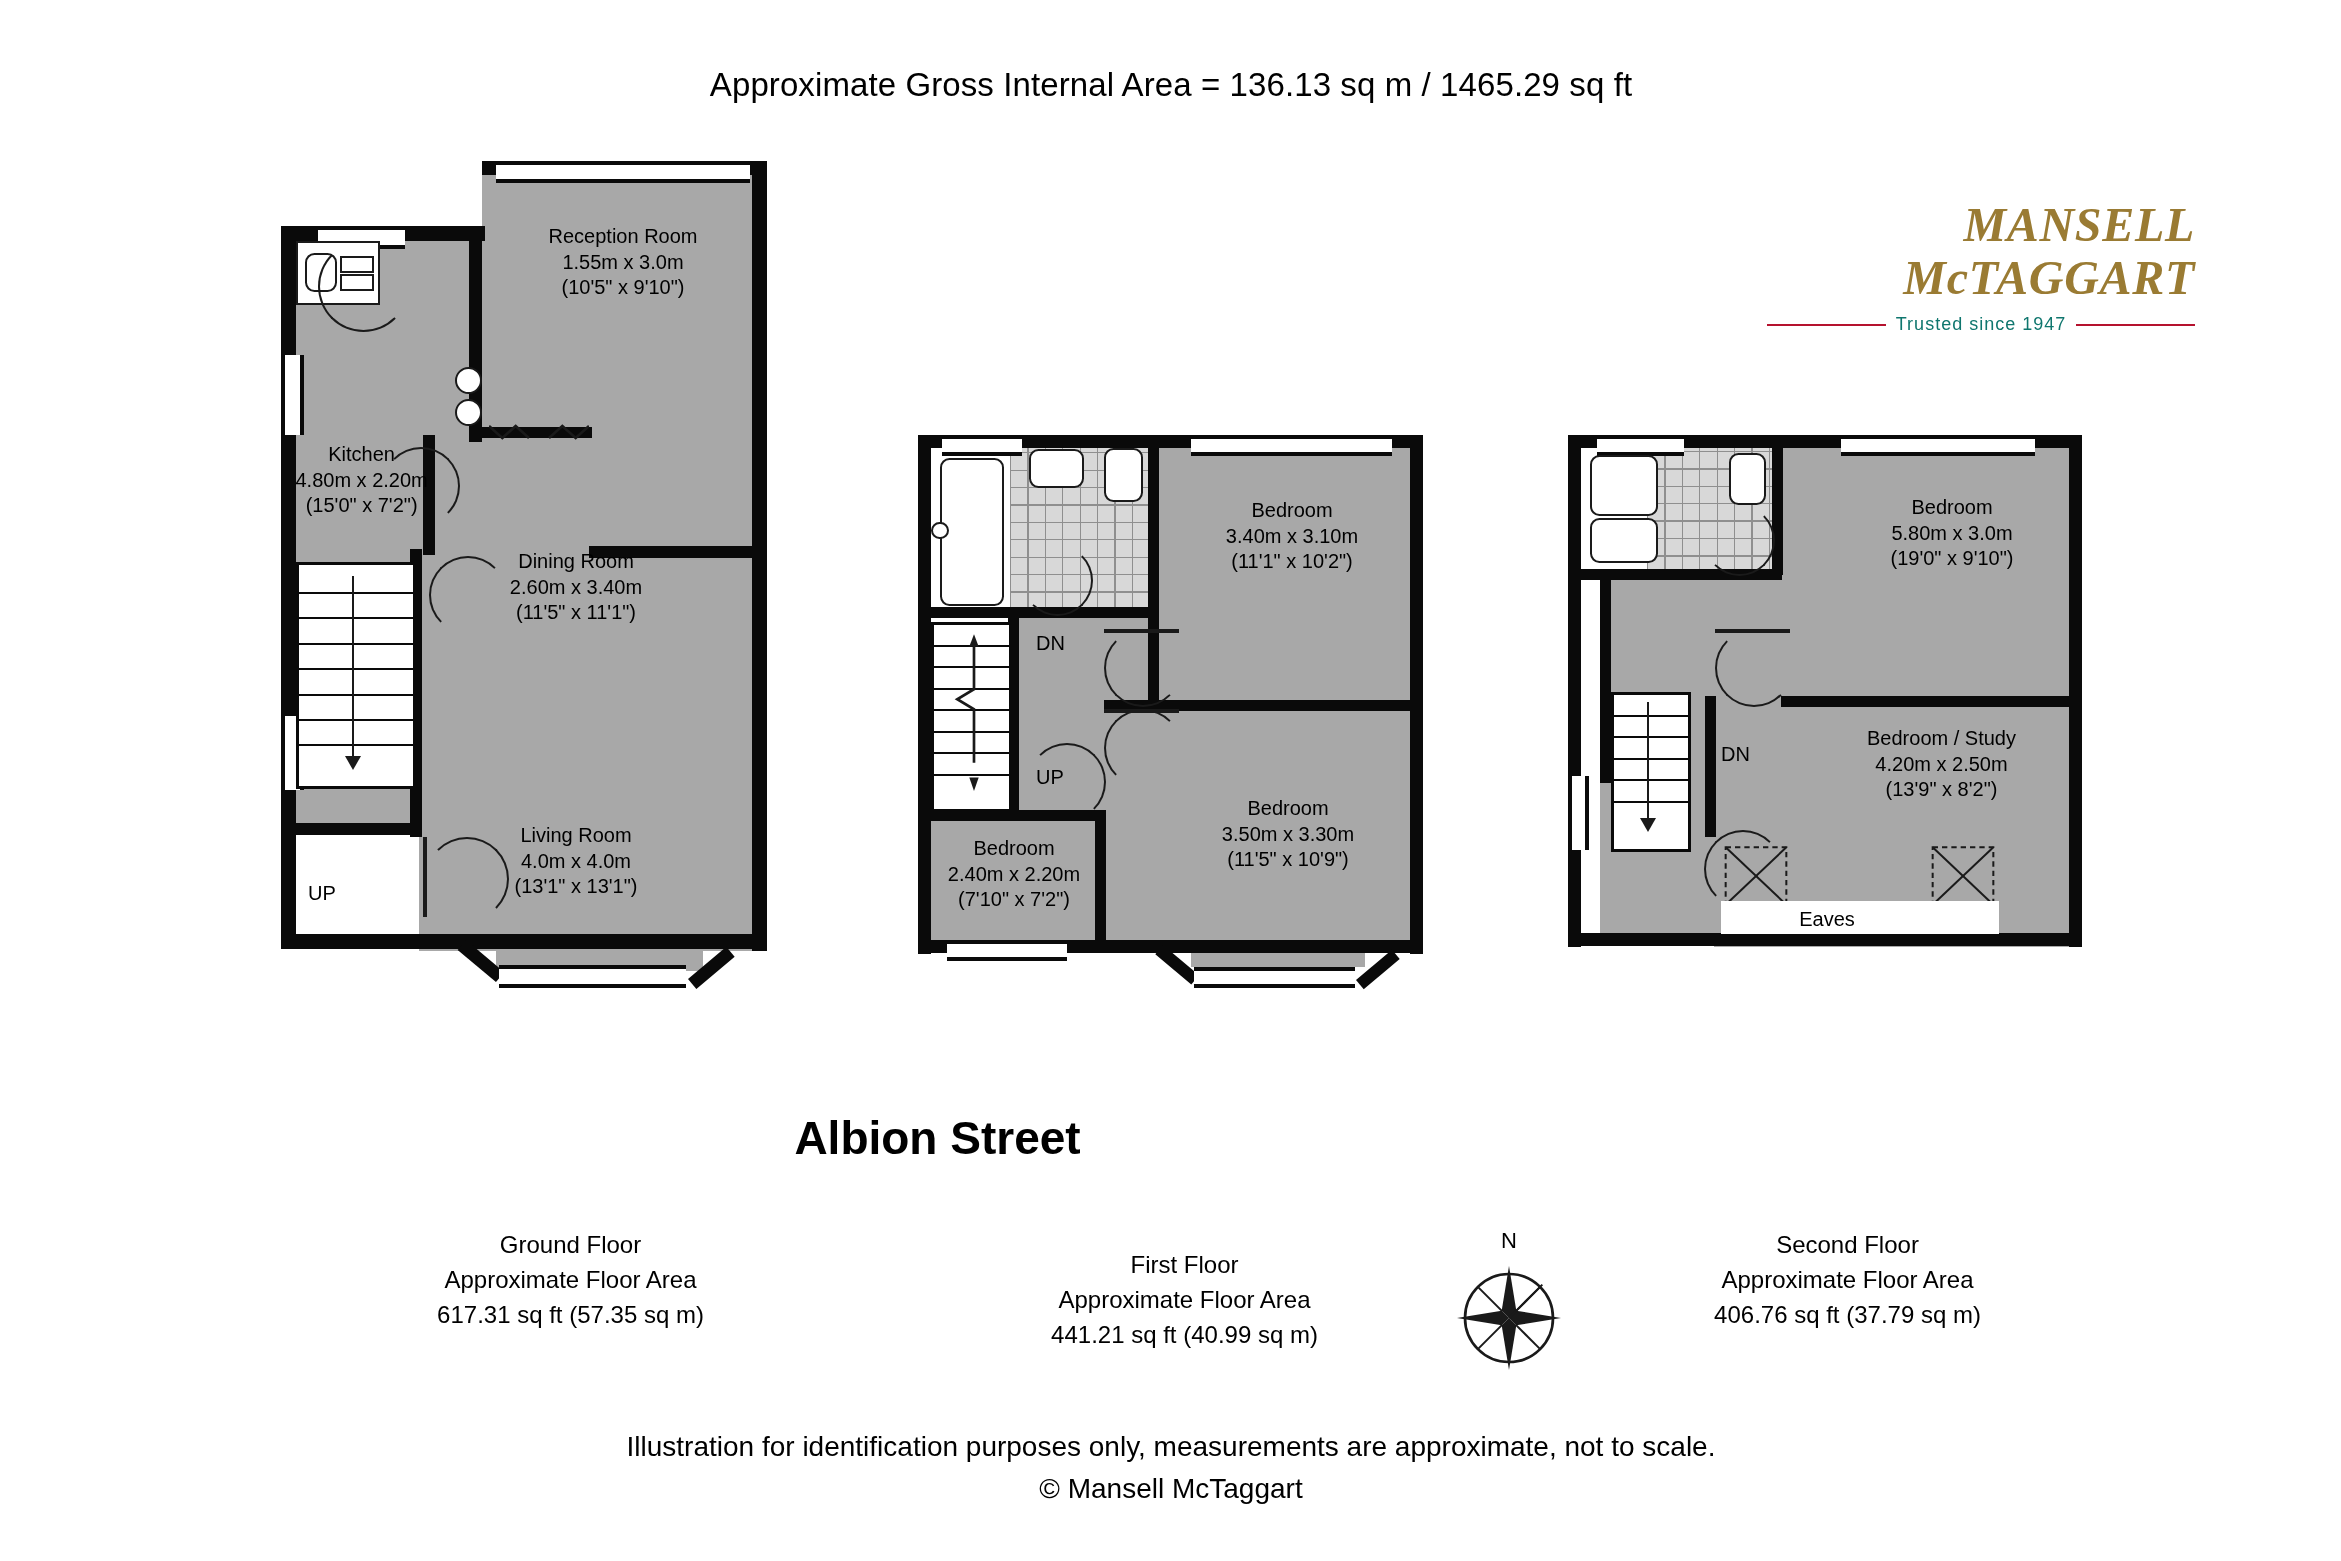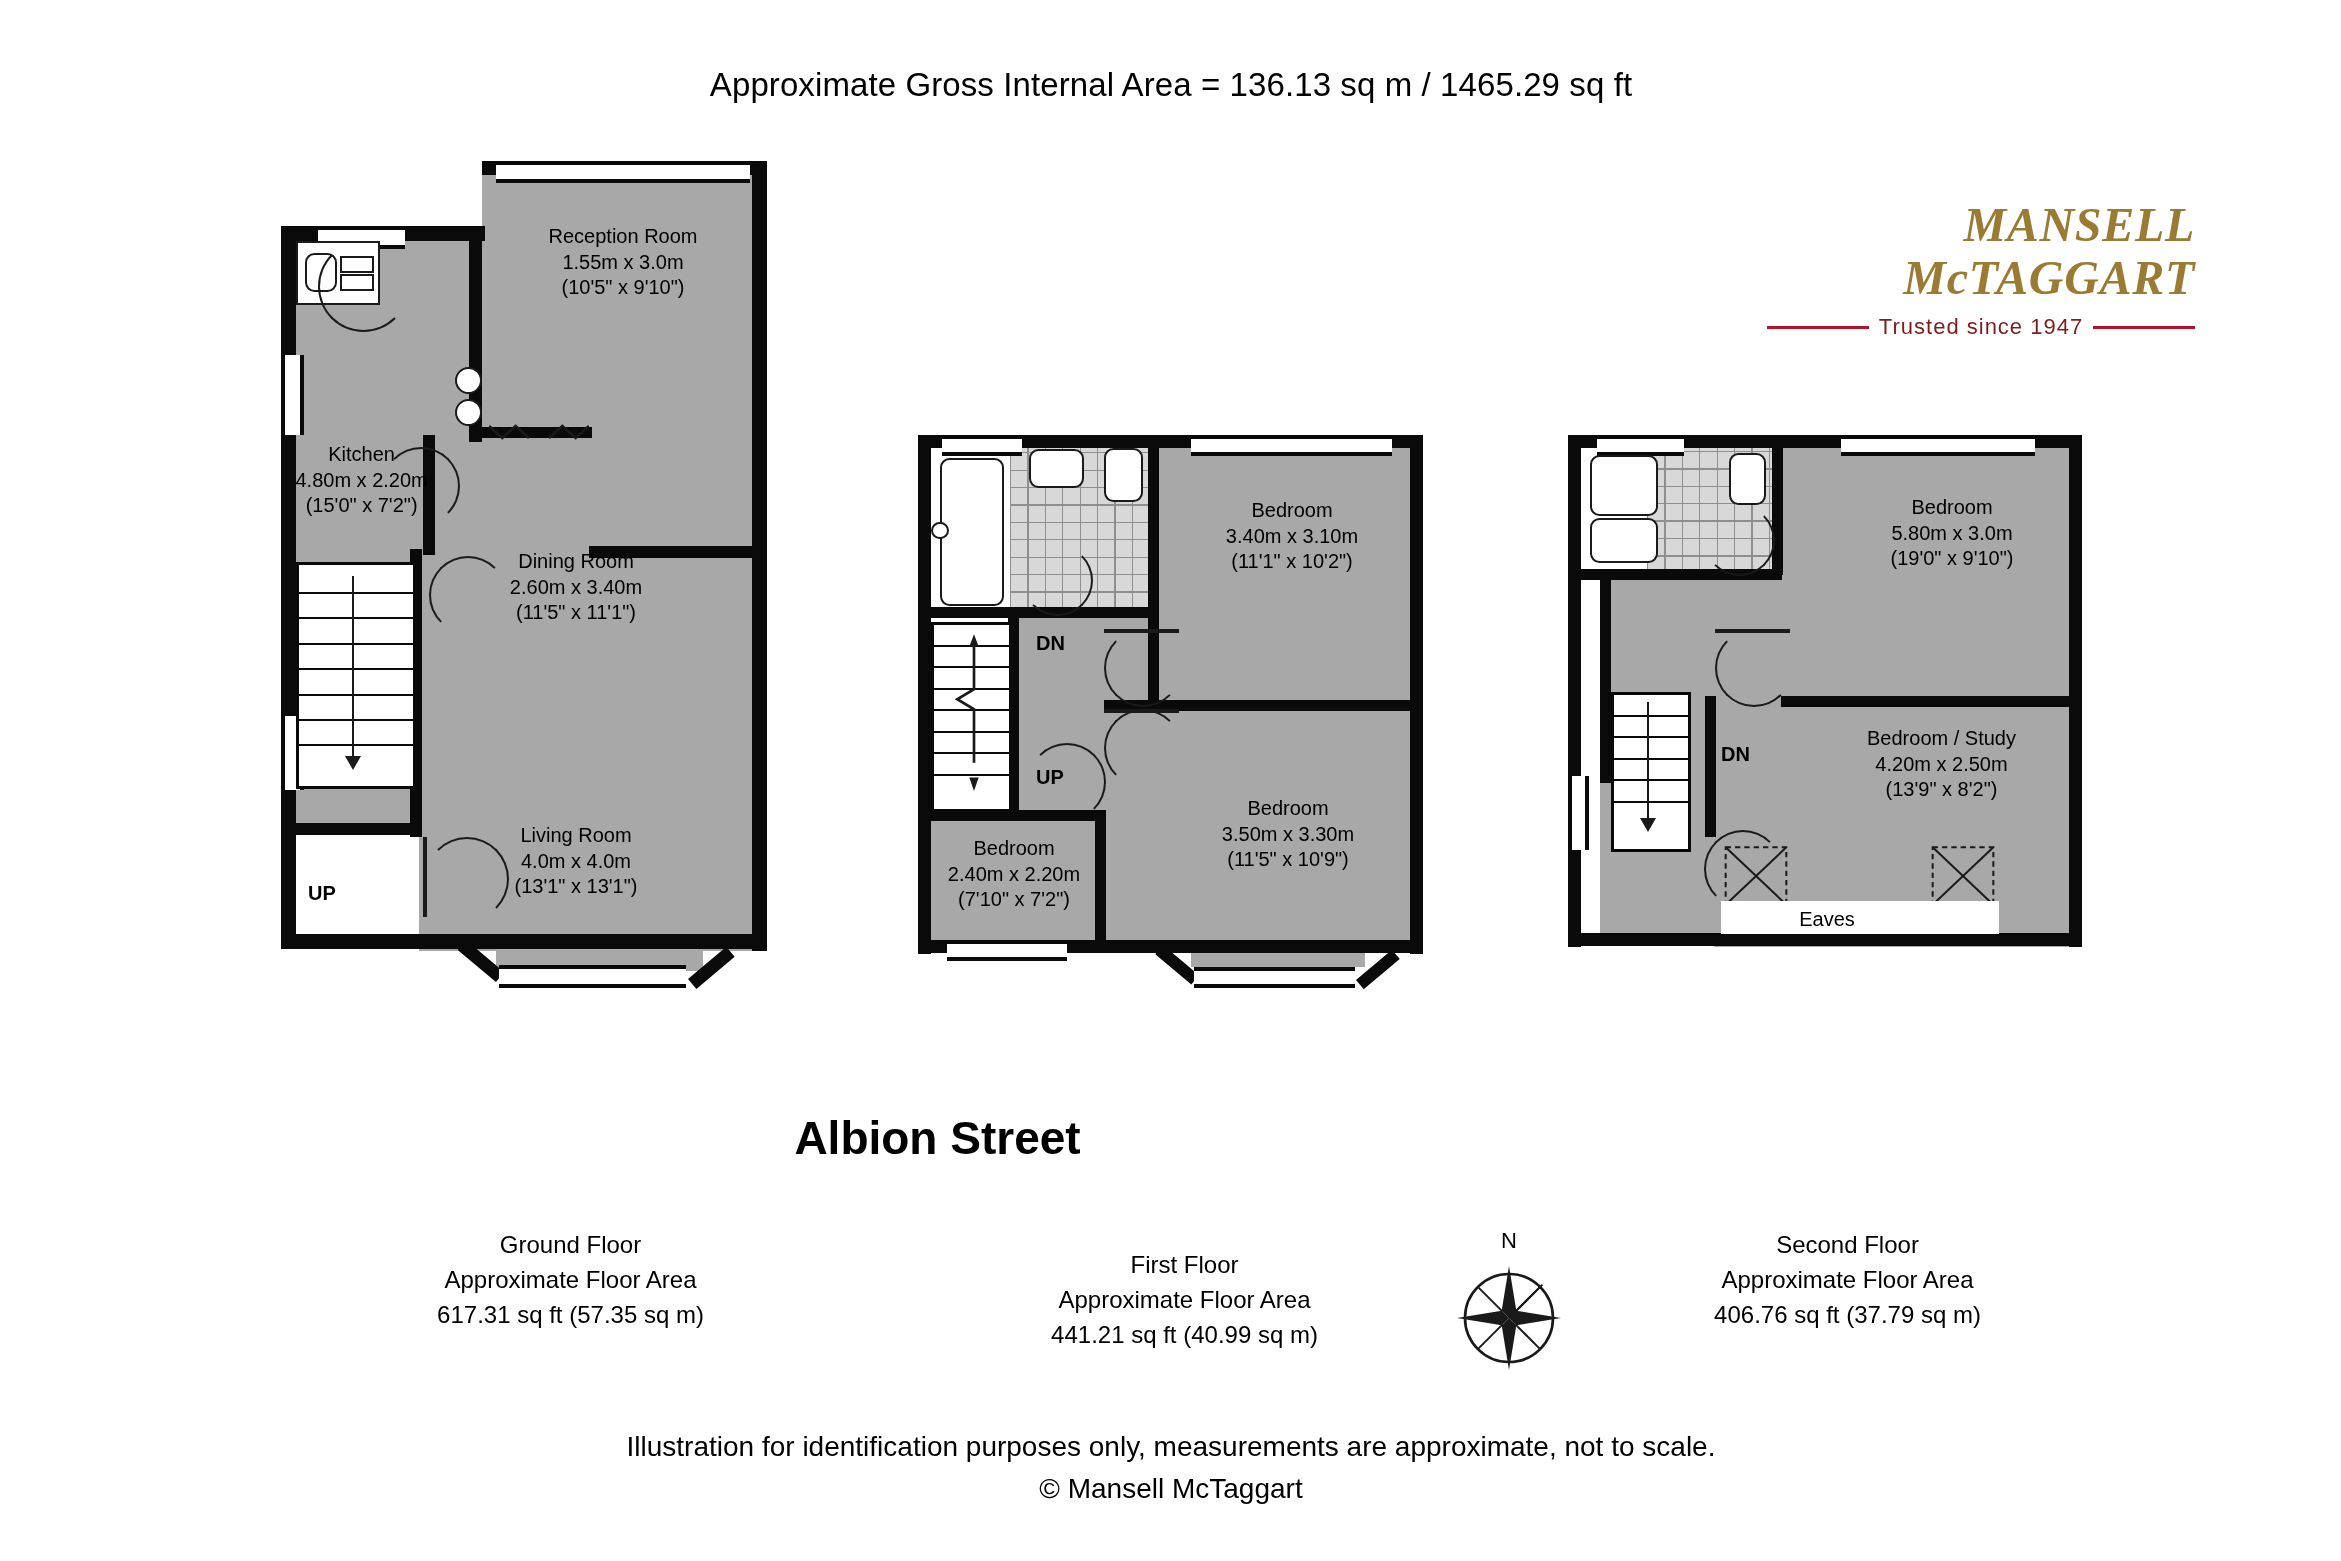--- a/index.html
+++ b/index.html
@@ -60,22 +60,22 @@
     align-items: center;
     margin-top: 12px;
     gap: 9.4px;
   }
   #brand .rule {
     flex: 1 1 auto;
     height: 2.7px;
     background: #b5122e;
   }
   #brand .tag {
-    font-size: 22px;
-    color: #7f1d1d;
+    font-size: 18px;
+    color: #0f766e;
     white-space: nowrap;
     letter-spacing: 1px;
   }
   
   .floor { position: absolute; }
   .wall {
     position: absolute;
     background: #0a0a0a;
   }
   .room {
@@ -89,21 +89,21 @@
   .label {
     position: absolute;
     text-align: center;
     font-size: 20px;
     line-height: 1.28;
     white-space: nowrap;
   }
   .tinylabel {
     position: absolute;
     font-size: 20px;
-    font-weight: bold;
+    font-weight: normal;
   }
   .win {
     position: absolute;
     background: #ffffff;
     border-top: 4px solid #0a0a0a;
     border-bottom: 4px solid #0a0a0a;
   }
   .win-v {
     position: absolute;
     background: #ffffff;

